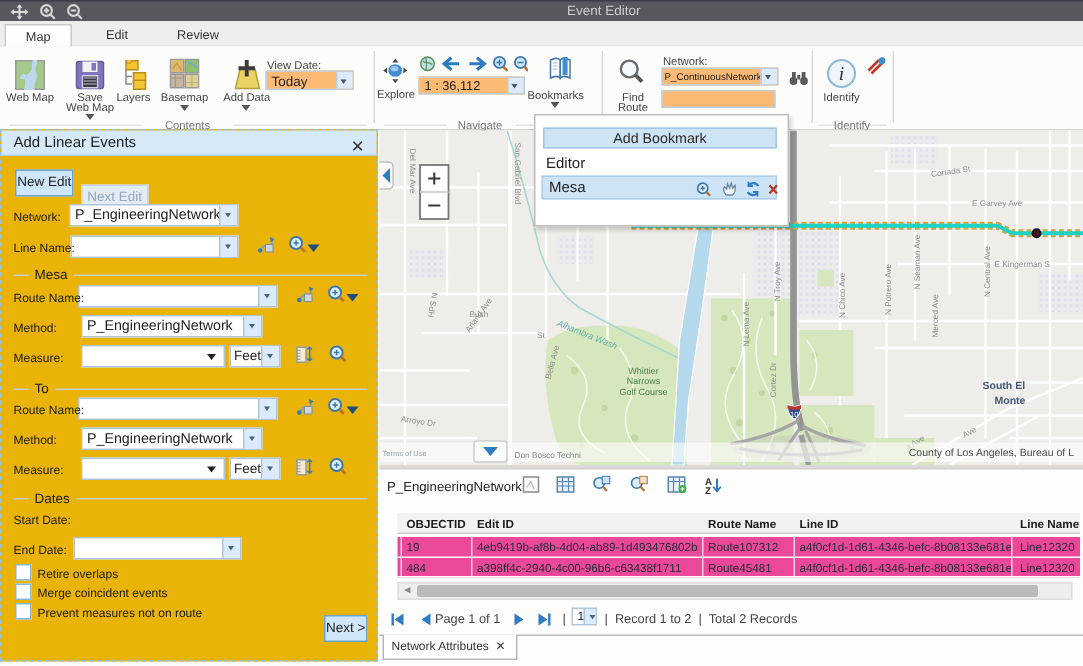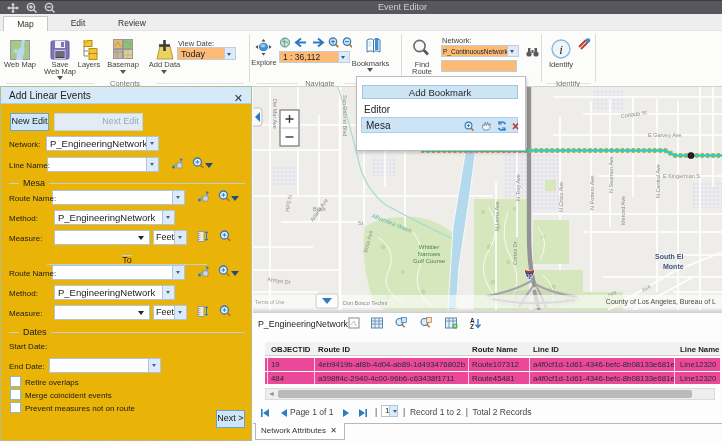--- a/index.html
+++ b/index.html
@@ -213,21 +213,21 @@
   </svg>
   <div class="rlabel" style="left:542px;top:30px;width:38px;">Identify</div>
   <div class="gline" style="left:546px;top:52px;width:13px;"></div>
   <div class="gline" style="left:578px;top:52px;width:13px;"></div>
   <div class="glabel" style="left:538px;top:48px;width:60px;">Identify</div>
   <div class="gsep" style="left:595px;"></div>
 </div>
 <div class="abs" id="leftpanel">
   <div class="lph">Add Linear Events<span style="position:absolute;right:8px;top:3px;font-size:11px;color:#333;">✕</span></div>
   <div class="btn primary" style="left:9px;top:26px;width:37px;">New Edit</div>
-  <div class="btn disabled" style="left:53px;top:26px;width:43px;padding-left:44px;">Next Edit</div>
+  <div class="btn disabled" style="left:53px;top:36px;width:43px;">Next Edit</div>
 
   <div class="flabel" style="left:8px;top:53px;">Network:</div>
   <div class="fcombo" style="left:45px;top:49px;width:113px;">
       <span class="ftext">P_EngineeringNetwork</span>
       <span class="fdd"></span>
     </div>
   <div class="flabel" style="left:8px;top:74px;">Line Name:</div>
   <div class="fcombo" style="left:46px;top:70px;width:112px;">
       <span class="fdd"></span>
     </div>
@@ -268,21 +268,21 @@
       <span class="ftext" style="padding-left:2px;font-size:9px;">Feet</span>
       <span class="fdd"></span>
     </div>
   <svg class="abs rico" style="left:196px;top:143px;">
       <use href="#rulerico"></use>
     </svg>
   <svg class="abs rico" style="left:218px;top:143px;">
       <use href="#magico"></use>
     </svg>
 
-  <div class="fsep" style="top:168px;flex-direction:column;">
+  <div class="fsep" style="top:168px;">
       <i></i>
       <b>To</b>
       <i class="long"></i>
     </div>
   <div class="flabel" style="left:8px;top:182px;">Route Name:</div>
   <div class="fcombo" style="left:51px;top:178px;width:133px;">
       <span class="fdd"></span>
     </div>
   <svg class="abs rico" style="left:196px;top:178px;">
       <use href="#routeico"></use>
@@ -619,21 +619,21 @@
         <path d="M8.7 9 h2.6 M10 7.7 v2.6" stroke="#fff" stroke-width="0.8"></path>
       </g>
     <g transform="translate(122,0)">
         <text x="0" y="6" font-size="6.5" fill="#333" font-weight="bold">A</text>
         <text x="0" y="12" font-size="6.5" fill="#333" font-weight="bold">Z</text>
         <path d="M8 2 v8 M5.5 7.5 L8 10.5 L10.5 7.5" stroke="#2e7cc2" stroke-width="1.3" fill="none"></path>
       </g>
   </svg>
   <div class="thead">
     <span style="left:18px;">OBJECTID</span>
-      <span style="left:65px;">Route ID</span>
+      <span style="left:65px;">Edit ID</span>
     <span style="left:219px;">Route Name</span>
       <span style="left:280px;">Line ID</span>
     <span style="left:427px;text-align:right;">Line Name</span>
   </div>
   <div class="trow" style="top:45px;height:13px;">
     <span style="left:18px;">19</span>
       <span style="left:65px;">4eb9419b-af8b-4d04-ab89-1d493476802b</span>
     <span style="left:219px;">Route107312</span>
       <span style="left:280px;">a4f0cf1d-1d61-4346-befc-8b08133e681e</span>
     <span style="left:427px;">Line12320</span>

